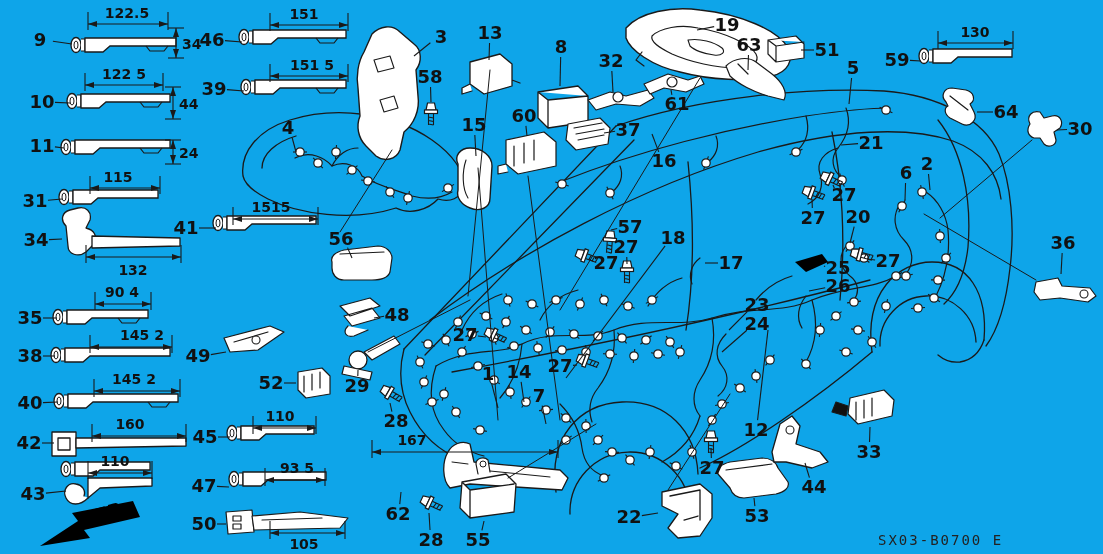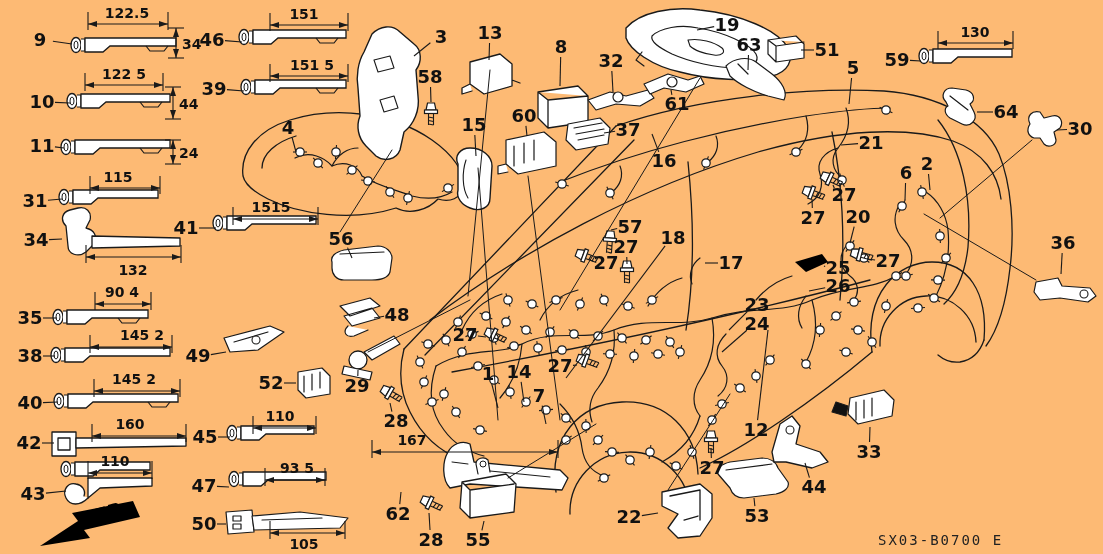--- a/index.html
+++ b/index.html
@@ -1,16 +1,16 @@
 <!DOCTYPE html>
 <html><head>
 <meta charset="utf-8">
 <style>
   html,body{margin:0;padding:0;background:#e8e8e8;}
-  #stage{width:1103px;height:554px;background:#fdba74;position:relative;overflow:hidden;
+  #stage{width:1103px;height:554px;background:#0ea5e9;position:relative;overflow:hidden;
          font-family:"DejaVu Sans","Liberation Sans",sans-serif;}
   svg{display:block}
   text{user-select:none}
   .plabel{font:bold 18px "DejaVu Sans","Liberation Sans",sans-serif;fill:#111;}
   .dimtxt{font:bold 14px "DejaVu Sans","Liberation Sans",sans-serif;fill:#111;}
   .codetxt{font:14px "DejaVu Sans Mono","Liberation Mono",monospace;fill:#222;letter-spacing:2px;}
   .frtxt{font:italic bold 20px "DejaVu Sans","Liberation Sans",sans-serif;fill:#000;}
 </style>
 </head>
 <body>

